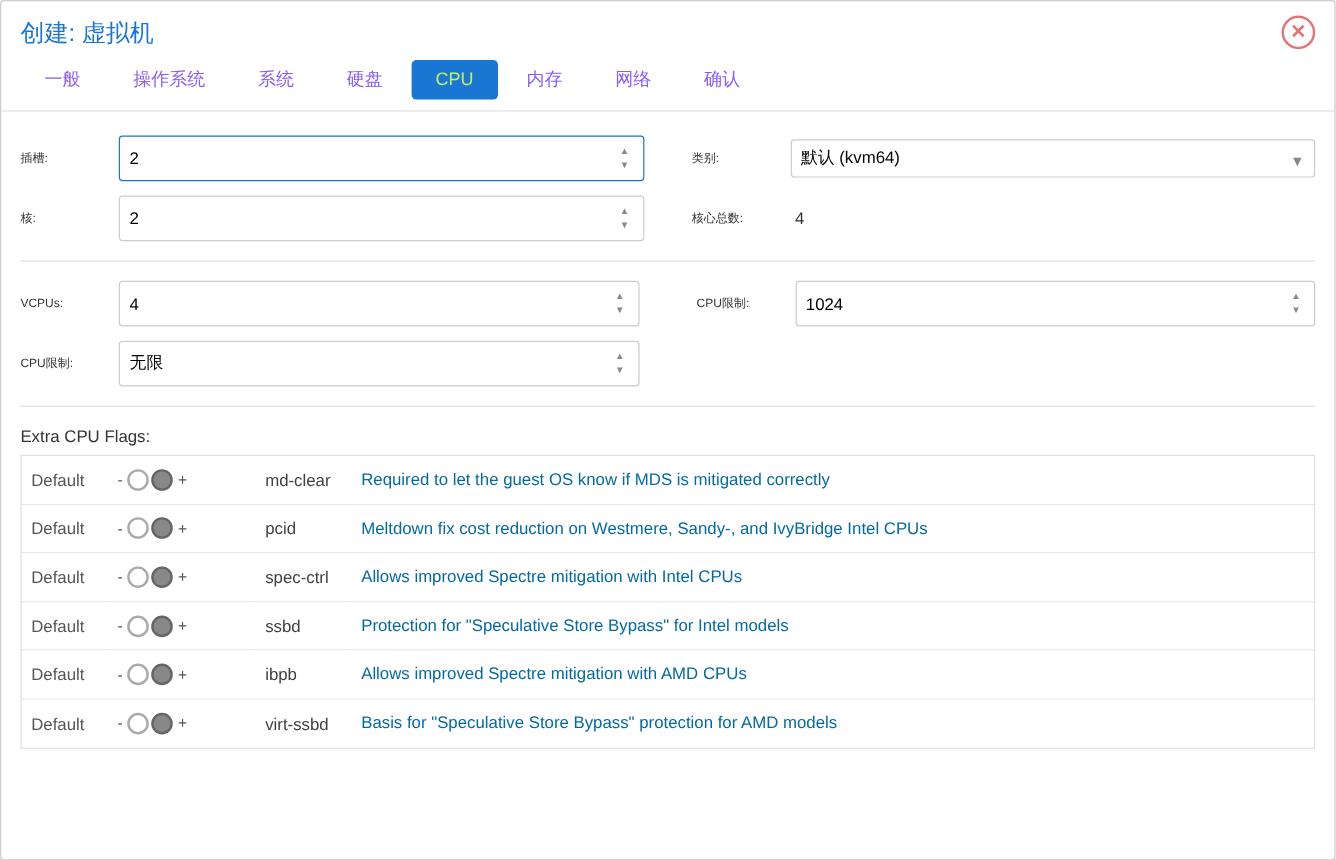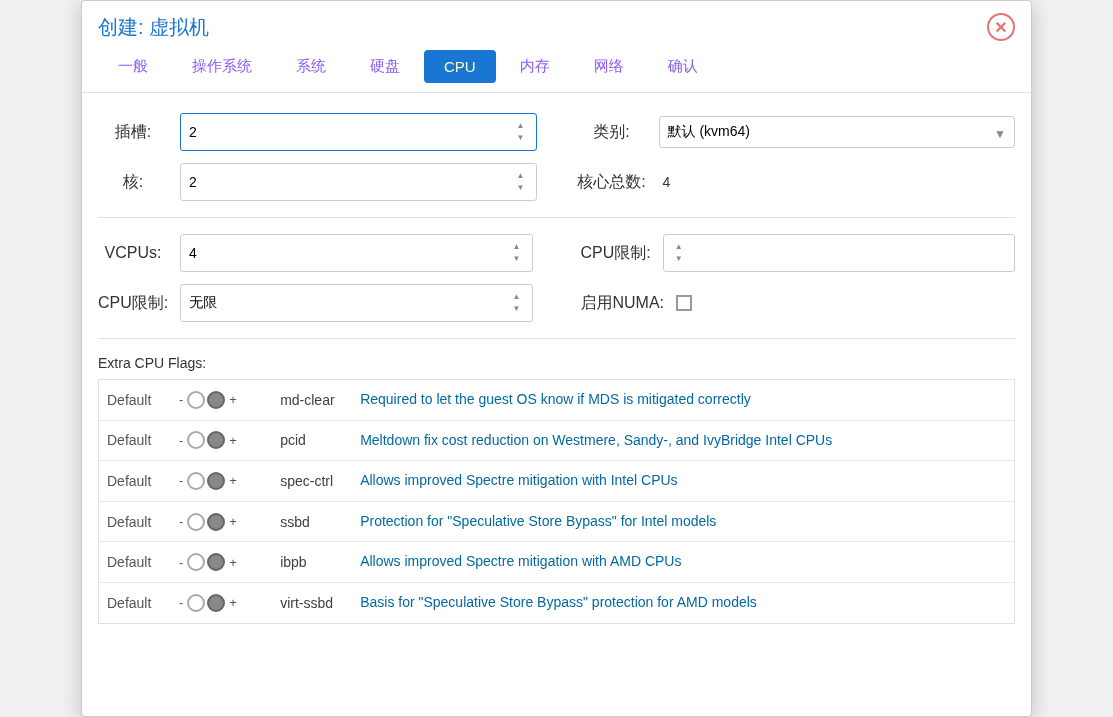--- a/index.html
+++ b/index.html
@@ -5,21 +5,21 @@
     * { box-sizing: border-box; margin: 0; padding: 0; }
     body {
       font-family: -apple-system, BlinkMacSystemFont, "Segoe UI", Arial, sans-serif;
       background: #f0f0f0;
       display: flex;
       justify-content: center;
       align-items: center;
       min-height: 100vh;
     }
     .dialog {
-      width: 951px;
+      width: 1113px;
       min-height: 717px;
       background: #fff;
       border: 1px solid #ccc;
       border-radius: 4px;
       box-shadow: 0 4px 20px rgba(0,0,0,0.2);
       overflow: hidden;
       position: relative;
     }
     .dialog-header {
       display: flex;
@@ -57,43 +57,43 @@
       padding: 8px 20px;
       cursor: pointer;
       font-size: 15px;
       color: #8b5cf6;
       border-radius: 4px;
       border: none;
       background: transparent;
     }
     .tab-item.active {
       background: #1976d2;
-      color: #fef9c3;
+      color: #bef264;
     }
     .content {
       padding: 20px 16px;
     }
     .form-section {
       display: grid;
       grid-template-columns: 1fr 1fr;
       gap: 12px 40px;
       margin-bottom: 16px;
       padding-bottom: 16px;
       border-bottom: 1px solid #e0e0e0;
     }
     .form-row {
       display: flex;
       align-items: center;
       gap: 12px;
     }
     .form-label {
-      font-size: 16px;
+      font-size: 10px;
       color: #333;
       min-width: 70px;
-      text-align: center;
+      text-align: left;
       flex-shrink: 0;
     }
     .spin-input {
       flex: 1;
       border: 1px solid #1976d2;
       border-radius: 3px;
       padding: 6px 8px;
       font-size: 14px;
       display: flex;
       align-items: center;
@@ -301,42 +301,39 @@
           <div class="spin-arrows">
             <div class="spin-arrow">▲</div>
             <div class="spin-arrow">▼</div>
           </div>
         </div>
       </div>
 
       <div class="form-row">
         <span class="form-label">CPU限制:</span>
         <div class="spin-input no-highlight">
+          <input type="text" value="1024" style="">
           <div class="spin-arrows">
             <div class="spin-arrow">▲</div>
             <div class="spin-arrow">▼</div>
           </div>
         </div>
       </div>
 
       <div class="form-row">
         <span class="form-label">CPU限制:</span>
         <div class="spin-input no-highlight">
           <input type="text" value="无限" style="">
           <div class="spin-arrows">
             <div class="spin-arrow">▲</div>
             <div class="spin-arrow">▼</div>
           </div>
         </div>
       </div>
 
-      <div class="form-row">
-        <span class="form-label">启用NUMA:</span>
-        <div class="checkbox"></div>
-      </div>
     </div>
 
     <div class="extra-flags-label">Extra CPU Flags:</div>
     <div class="flags-container">
       <table class="flags-table">
         <tbody id="flags-body">
         <tr>
       <td style="color:#555;width:70px;">Default</td>
       <td>
         <div class="toggle-group">

